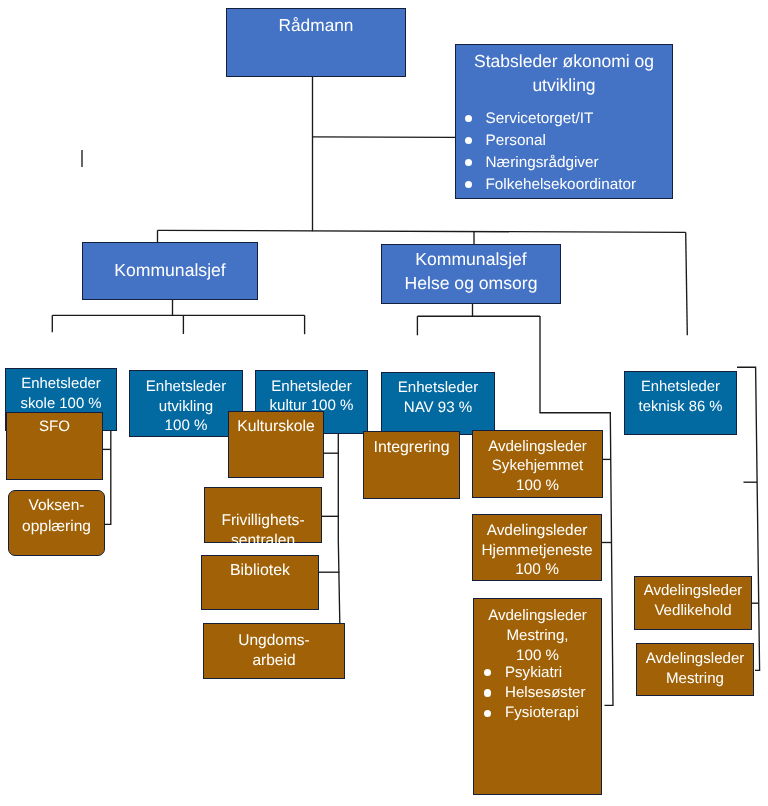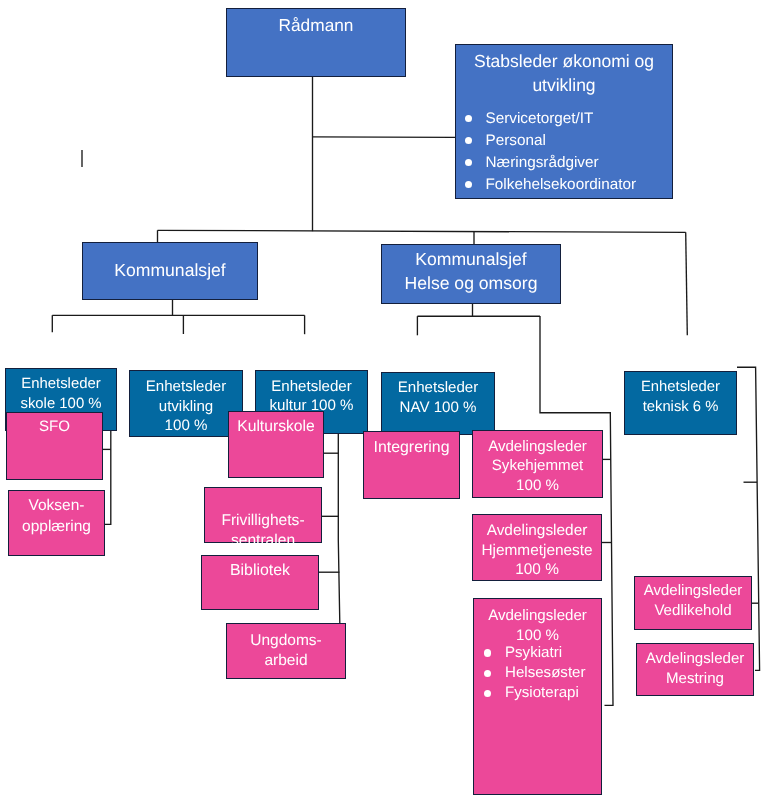--- a/index.html
+++ b/index.html
@@ -11,21 +11,21 @@
   #stage{position:absolute;left:0;top:0;width:768px;height:806px;}
   svg#connectors{position:absolute;left:0;top:0;width:768px;height:806px;}
   svg#connectors polyline{fill:none;stroke:#1a1a1a;stroke-width:1.35;}
   .node{position:absolute;box-sizing:border-box;display:flex;flex-direction:column;
         align-items:center;justify-content:center;color:#ffffff;text-align:center;
         border:1.35px solid #131F3C;}
   .node > .txt{display:block;width:100%;}
   .ln{display:block;white-space:pre;}
   .blue{background:#4472C4;}
   .lblue{background:#0369a1;margin-top:36px;}
-  .gray{background:#ec4899;}
+  .gray{background:#a16207;}
   ul.bullets{margin:0;padding:0;list-style:none;width:100%;text-align:left;}
   ul.bullets li{position:relative;padding-left:26px;white-space:pre;}
   ul.bullets li .dot{position:absolute;left:5px;top:50%;margin-top:-3.6px;width:7.2px;height:7.2px;border-radius:50%;background:#ffffff;font-size:0;line-height:0;}
 </style>
 </head>
 <body>
 
 <div id="stage">
 <svg id="connectors" viewBox="0 0 768 806">
   <polyline points="312.5,76.3 312.5,231.2"></polyline>
@@ -101,35 +101,35 @@
 </div>
 <div class="node lblue" style="left:255px;top:334px;width:113px;height:64px;font-size:15.1px;line-height:19.5px;">
   <div class="txt" style="position:relative;top:-5.8px;">
     <span class="ln">Enhetsleder</span>
     <span class="ln">kultur 100 %</span>
   </div>
 </div>
 <div class="node lblue" style="left:381px;top:336px;width:114px;height:63px;font-size:15.1px;line-height:19.5px;">
   <div class="txt" style="position:relative;top:-5.8px;">
     <span class="ln">Enhetsleder</span>
-    <span class="ln">NAV 100 %</span>
+    <span class="ln">NAV 93 %</span>
   </div>
 </div>
 <div class="node lblue" style="left:624px;top:335px;width:113px;height:64px;font-size:14.8px;line-height:19.5px;">
   <div class="txt" style="position:relative;top:-5.3px;">
     <span class="ln">Enhetsleder</span>
-    <span class="ln">teknisk 6 %</span>
+    <span class="ln">teknisk 86 %</span>
   </div>
 </div>
 <div class="node gray" style="left:6px;top:412px;width:97px;height:68px;font-size:15.1px;line-height:19.5px;">
   <div class="txt" style="position:relative;top:-18.8px;">
     <span class="ln">SFO</span>
   </div>
 </div>
-<div class="node gray" style="left:8px;top:490px;width:97px;height:66px;font-size:15.5px;line-height:20.5px;">
+<div class="node gray" style="left:8px;top:490px;width:97px;height:66px;font-size:15.5px;line-height:20.5px;border-radius:7px;">
   <div class="txt" style="position:relative;top:-6.3px;">
     <span class="ln">Voksen-</span>
     <span class="ln">opplæring</span>
   </div>
 </div>
 <div class="node gray" style="left:228px;top:411px;width:96px;height:67px;font-size:15.7px;line-height:19.5px;">
   <div class="txt" style="position:relative;top:-17.8px;">
     <span class="ln">Kulturskole</span>
   </div>
 </div>
@@ -137,21 +137,21 @@
   <div class="txt" style="position:relative;top:16px;">
     <span class="ln">Frivillighets-</span>
     <span class="ln">sentralen</span>
   </div>
 </div>
 <div class="node gray" style="left:201px;top:555px;width:118px;height:55px;font-size:15.9px;line-height:19.5px;">
   <div class="txt" style="position:relative;top:-11.8px;">
     <span class="ln">Bibliotek</span>
   </div>
 </div>
-<div class="node gray" style="left:203px;top:623px;width:120px;height:56px;font-size:15.5px;line-height:20.3px;margin-left:23px;">
+<div class="node gray" style="left:203px;top:623px;width:142px;height:56px;font-size:15.5px;line-height:20.3px;">
   <div class="txt" style="position:relative;top:0.2px;">
     <span class="ln">Ungdoms-</span>
     <span class="ln">arbeid</span>
   </div>
 </div>
 <div class="node gray" style="left:363px;top:431px;width:97px;height:68px;font-size:15.9px;line-height:19.5px;">
   <div class="txt" style="position:relative;top:-16.8px;">
     <span class="ln">Integrering</span>
   </div>
 </div>
@@ -165,20 +165,21 @@
 <div class="node gray" style="left:472px;top:514px;width:130px;height:67px;font-size:15.4px;line-height:19.5px;">
   <div class="txt" style="position:relative;top:3.2px;">
     <span class="ln">Avdelingsleder</span>
     <span class="ln">Hjemmetjeneste</span>
     <span class="ln">100 %</span>
   </div>
 </div>
 <div class="node gray" style="left:473px;top:598px;width:129px;height:197px;font-size:15.1px;line-height:19.8px;justify-content:flex-start;padding-top:7.2px;">
   <div class="txt">
     <span class="ln">Avdelingsleder</span>
+    <span class="ln">Mestring,</span>
     <span class="ln">100 %</span>
   </div>
   <ul class="bullets" style="font-size:15.1px;line-height:20.3px;margin-top:-3px;padding-left:10px;">
     <li><span class="dot">•</span><span>Psykiatri</span></li>
     <li><span class="dot">•</span><span>Helsesøster</span></li>
     <li><span class="dot">•</span><span>Fysioterapi</span></li>
   </ul>
 </div>
 <div class="node gray" style="left:634px;top:576px;width:118px;height:54px;font-size:15.1px;line-height:20.3px;">
   <div class="txt" style="position:relative;top:-1.8px;">

